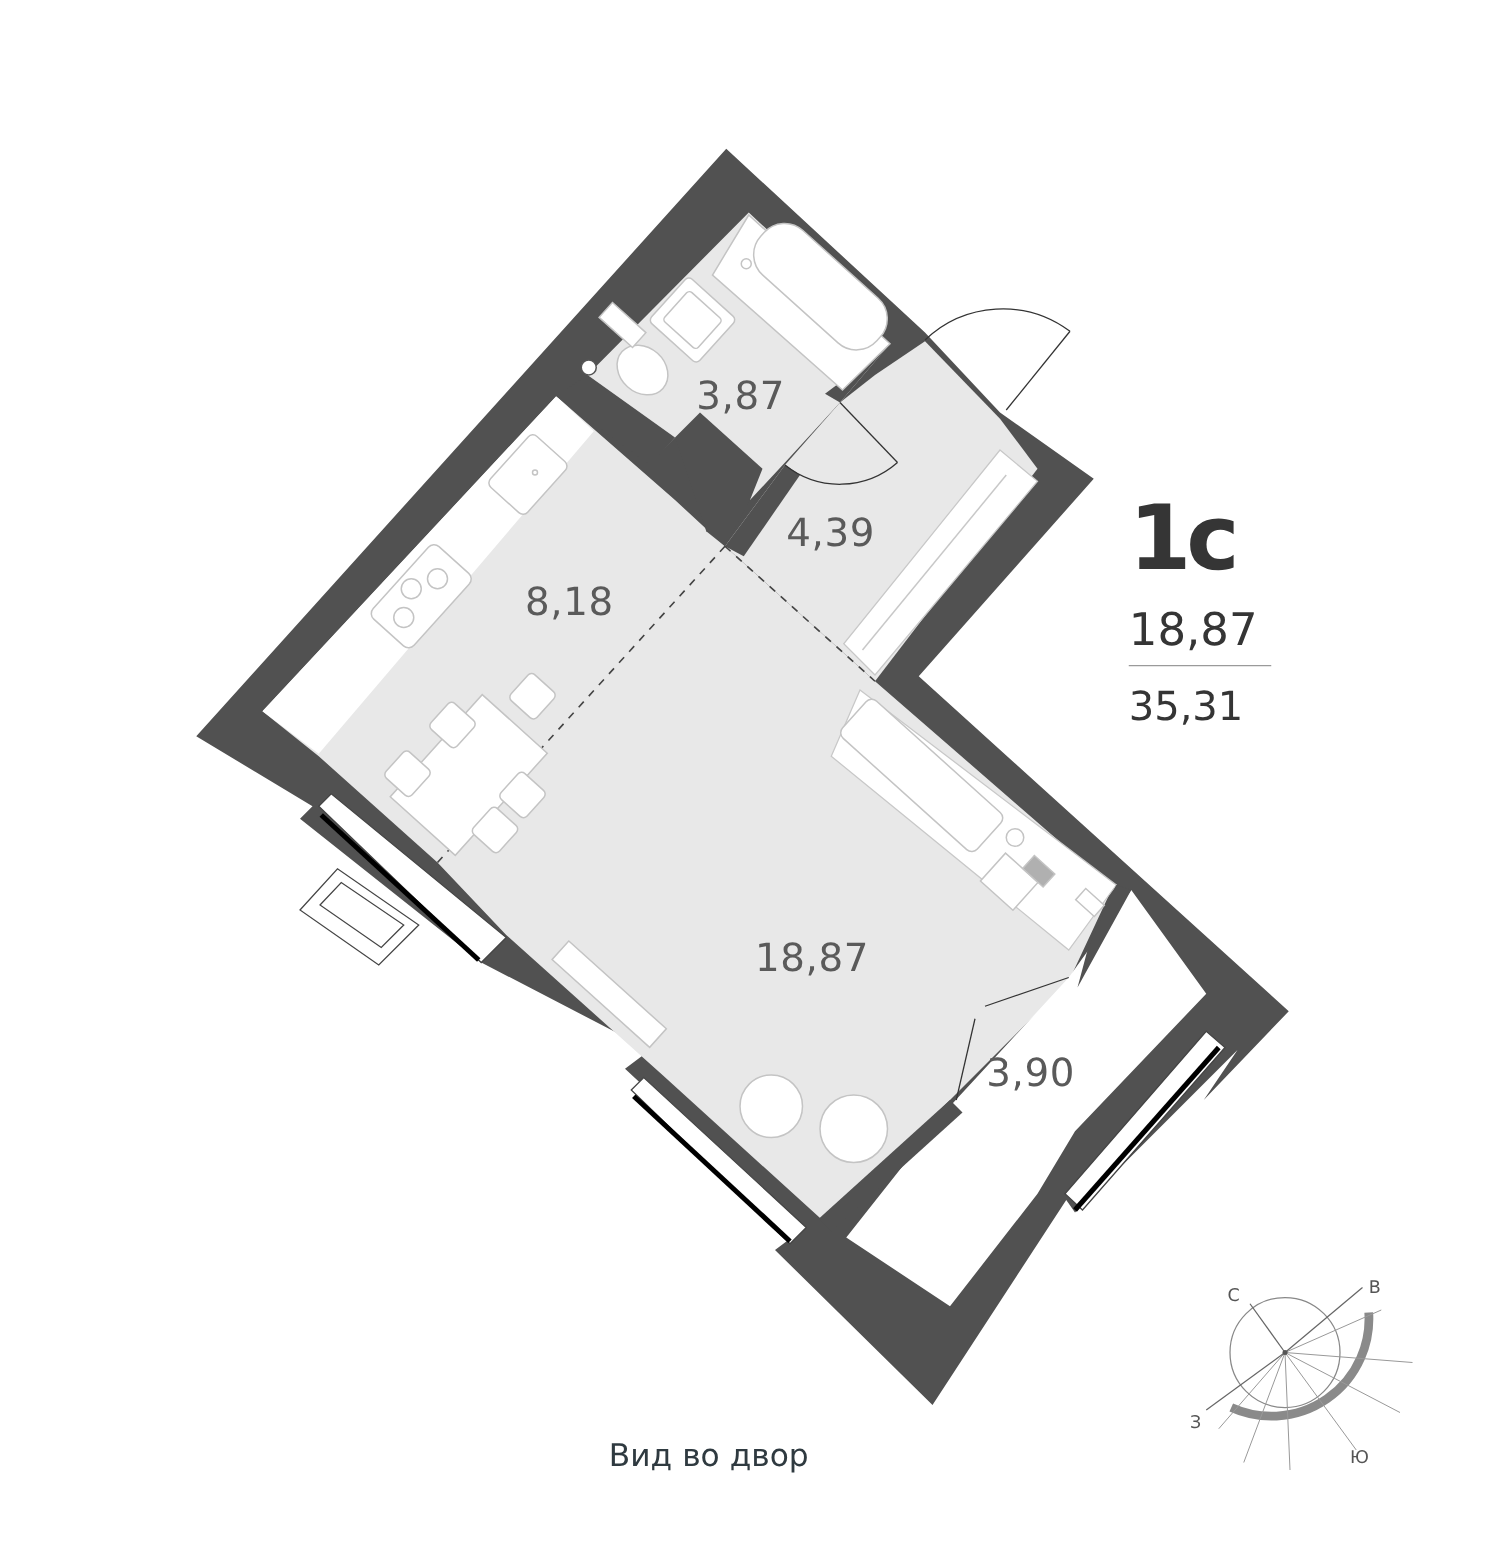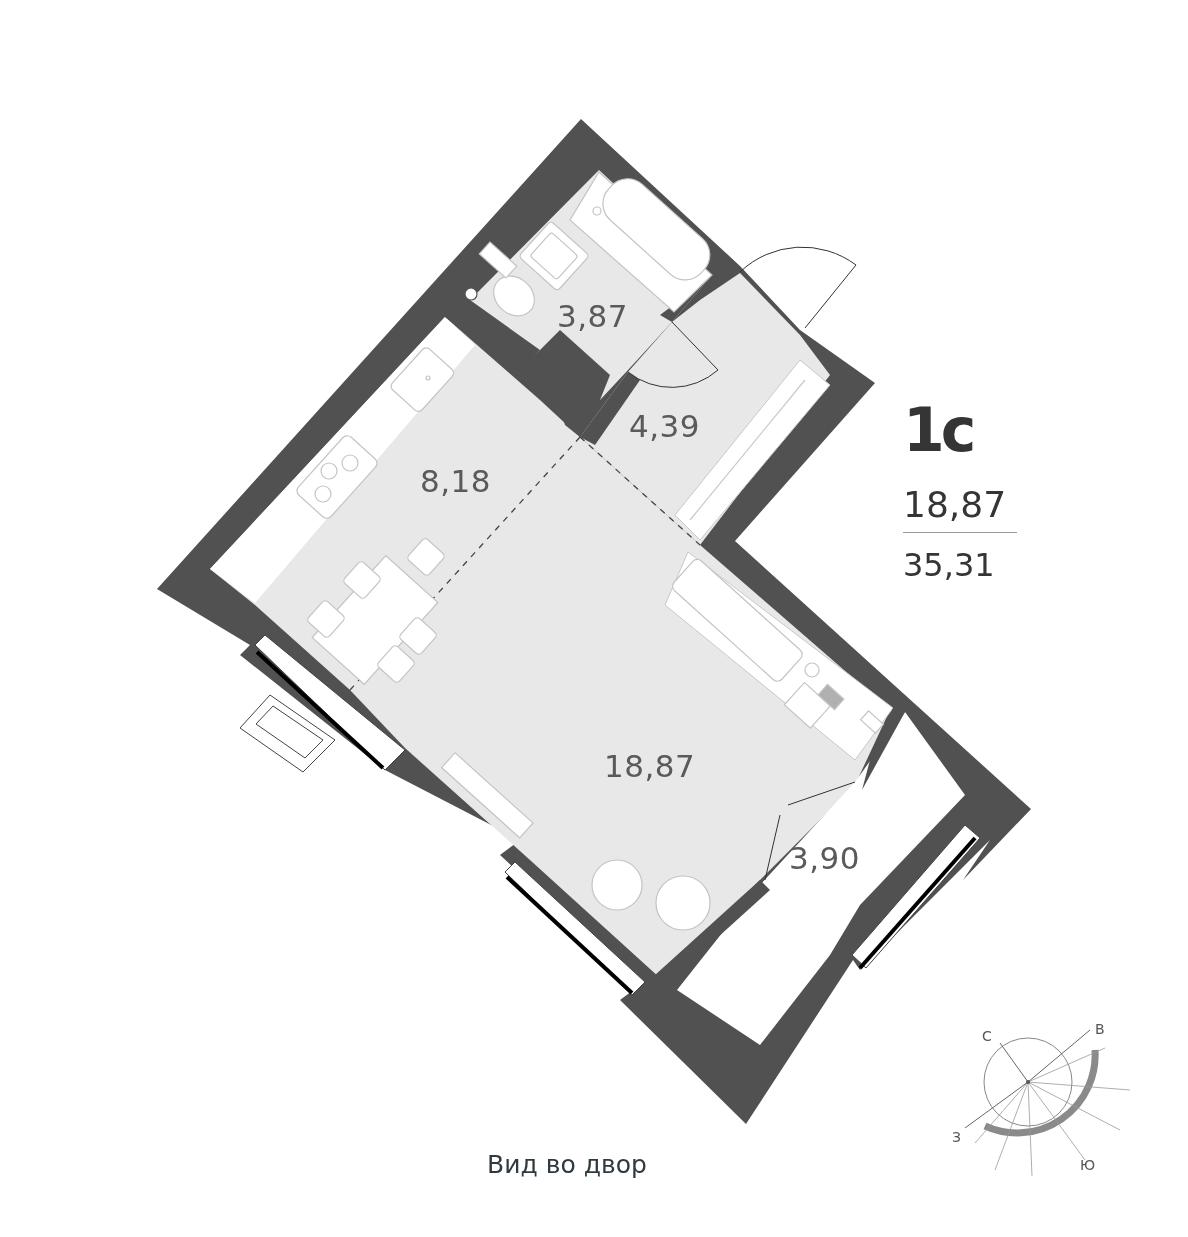--- a/index.html
+++ b/index.html
@@ -1,21 +1,21 @@
 <!DOCTYPE html>
 <html><head>
 <meta charset="utf-8">
 <style>
   html, body { margin: 0; padding: 0; background: #ffffff; }
   body { width: 1188px; height: 1237px; position: relative; overflow: hidden;
          font-family: "DejaVu Sans", "Liberation Sans", sans-serif; }
   #plan { position: absolute; left: 0; top: 0; width: 1188px; height: 1237px; }
   .room-label { font-family: "DejaVu Sans", sans-serif; font-size: 31px; fill: #5a5a5a; letter-spacing: 0.5px; }
   .flat-type { position: absolute; left: 903px; top: 384px; font-family: "DejaVu Sans", sans-serif;
-               font-weight: bold; font-size: 60px; line-height: 92px; color: #353535; letter-spacing: -4px; }
+               font-weight: bold; font-size: 72px; line-height: 92px; color: #353535; letter-spacing: -4px; }
   .area-living { position: absolute; left: 903px; top: 485px; font-size: 36px; line-height: 40px; color: #353535; }
   .area-divider { position: absolute; left: 903px; top: 532px; width: 114px; height: 1px; background: #9a9a9a; }
   .area-total { position: absolute; left: 903px; top: 545px; font-size: 32px; line-height: 40px; color: #353535; }
   .caption { position: absolute; left: 0; width: 1188px; top: 1150px; text-align: center; padding-left: 0;
              font-size: 25px; color: #2f3a40; }
   .caption span { position: relative; left: -27px; }
   .compass-letter { font-family: "DejaVu Sans", sans-serif; font-size: 14px; fill: #555; }
 </style>
 </head>
 <body>

